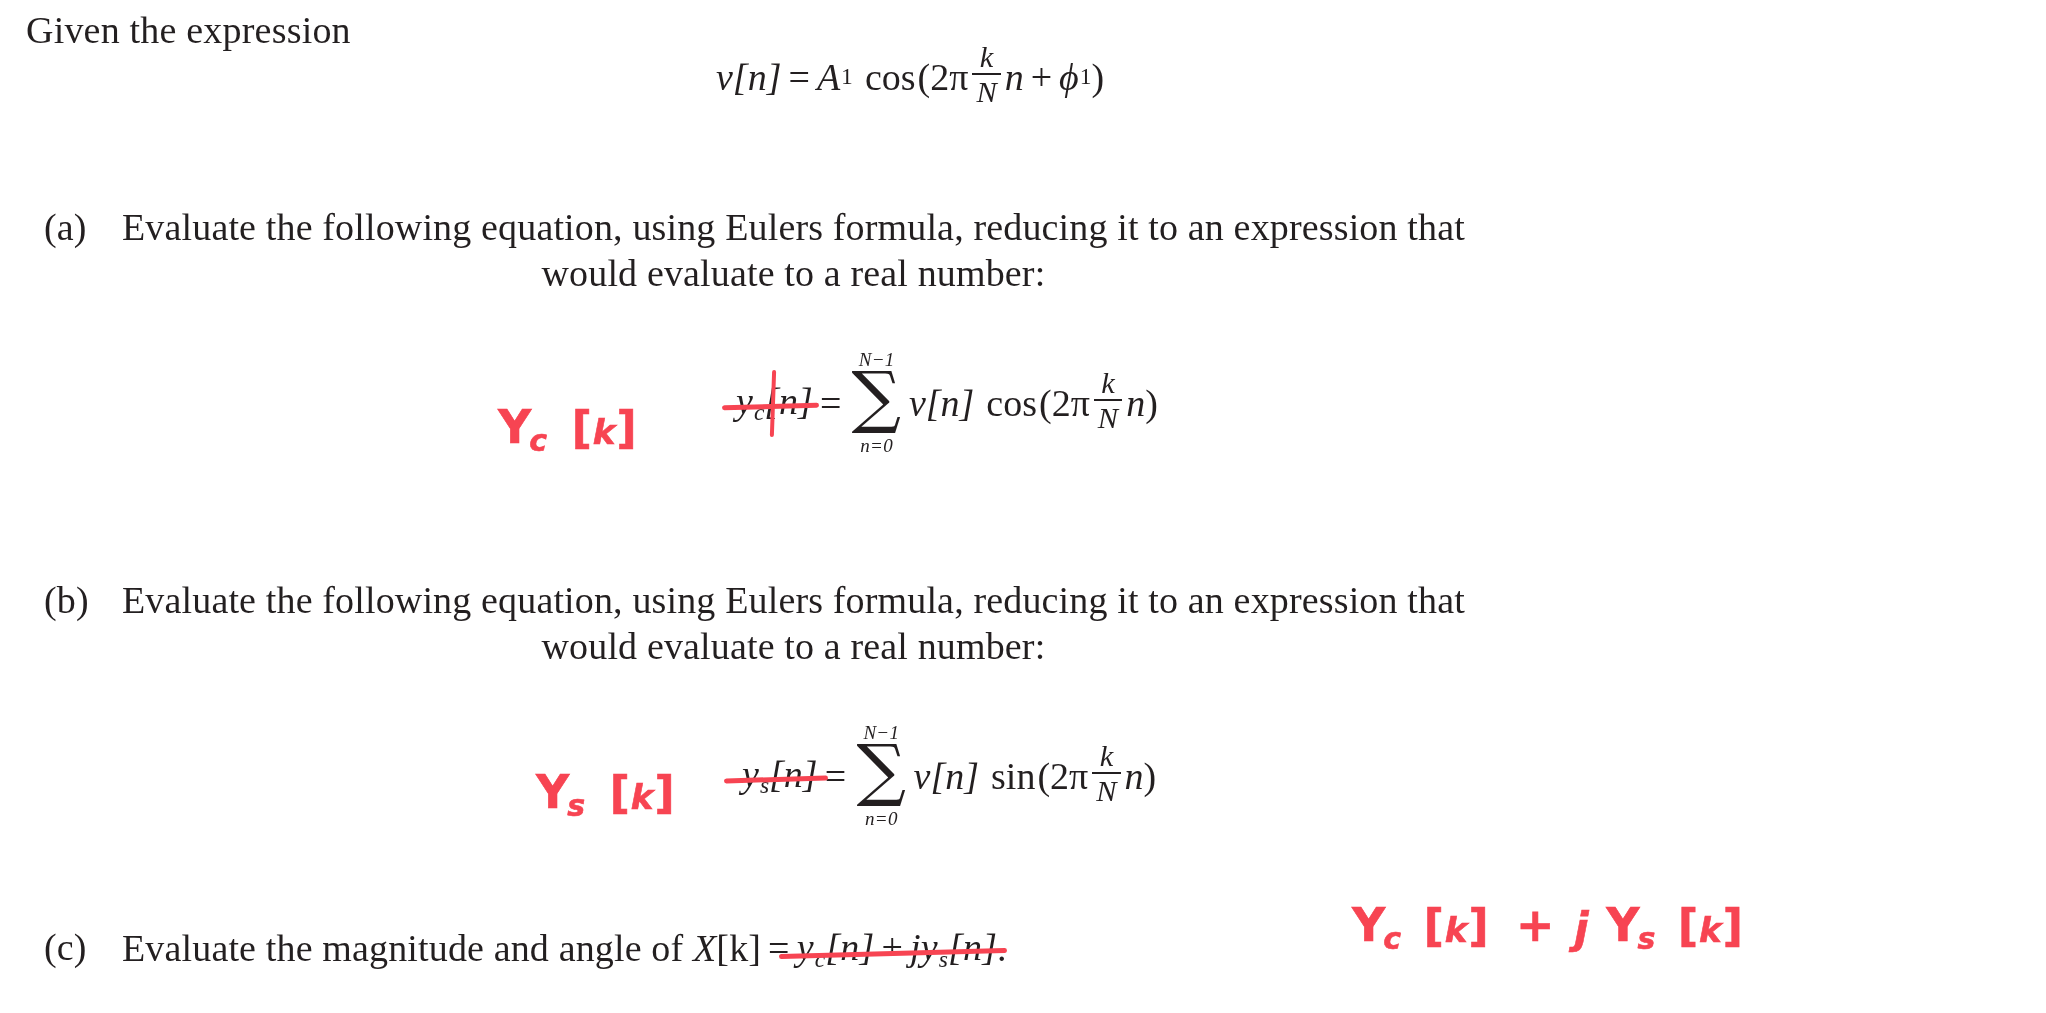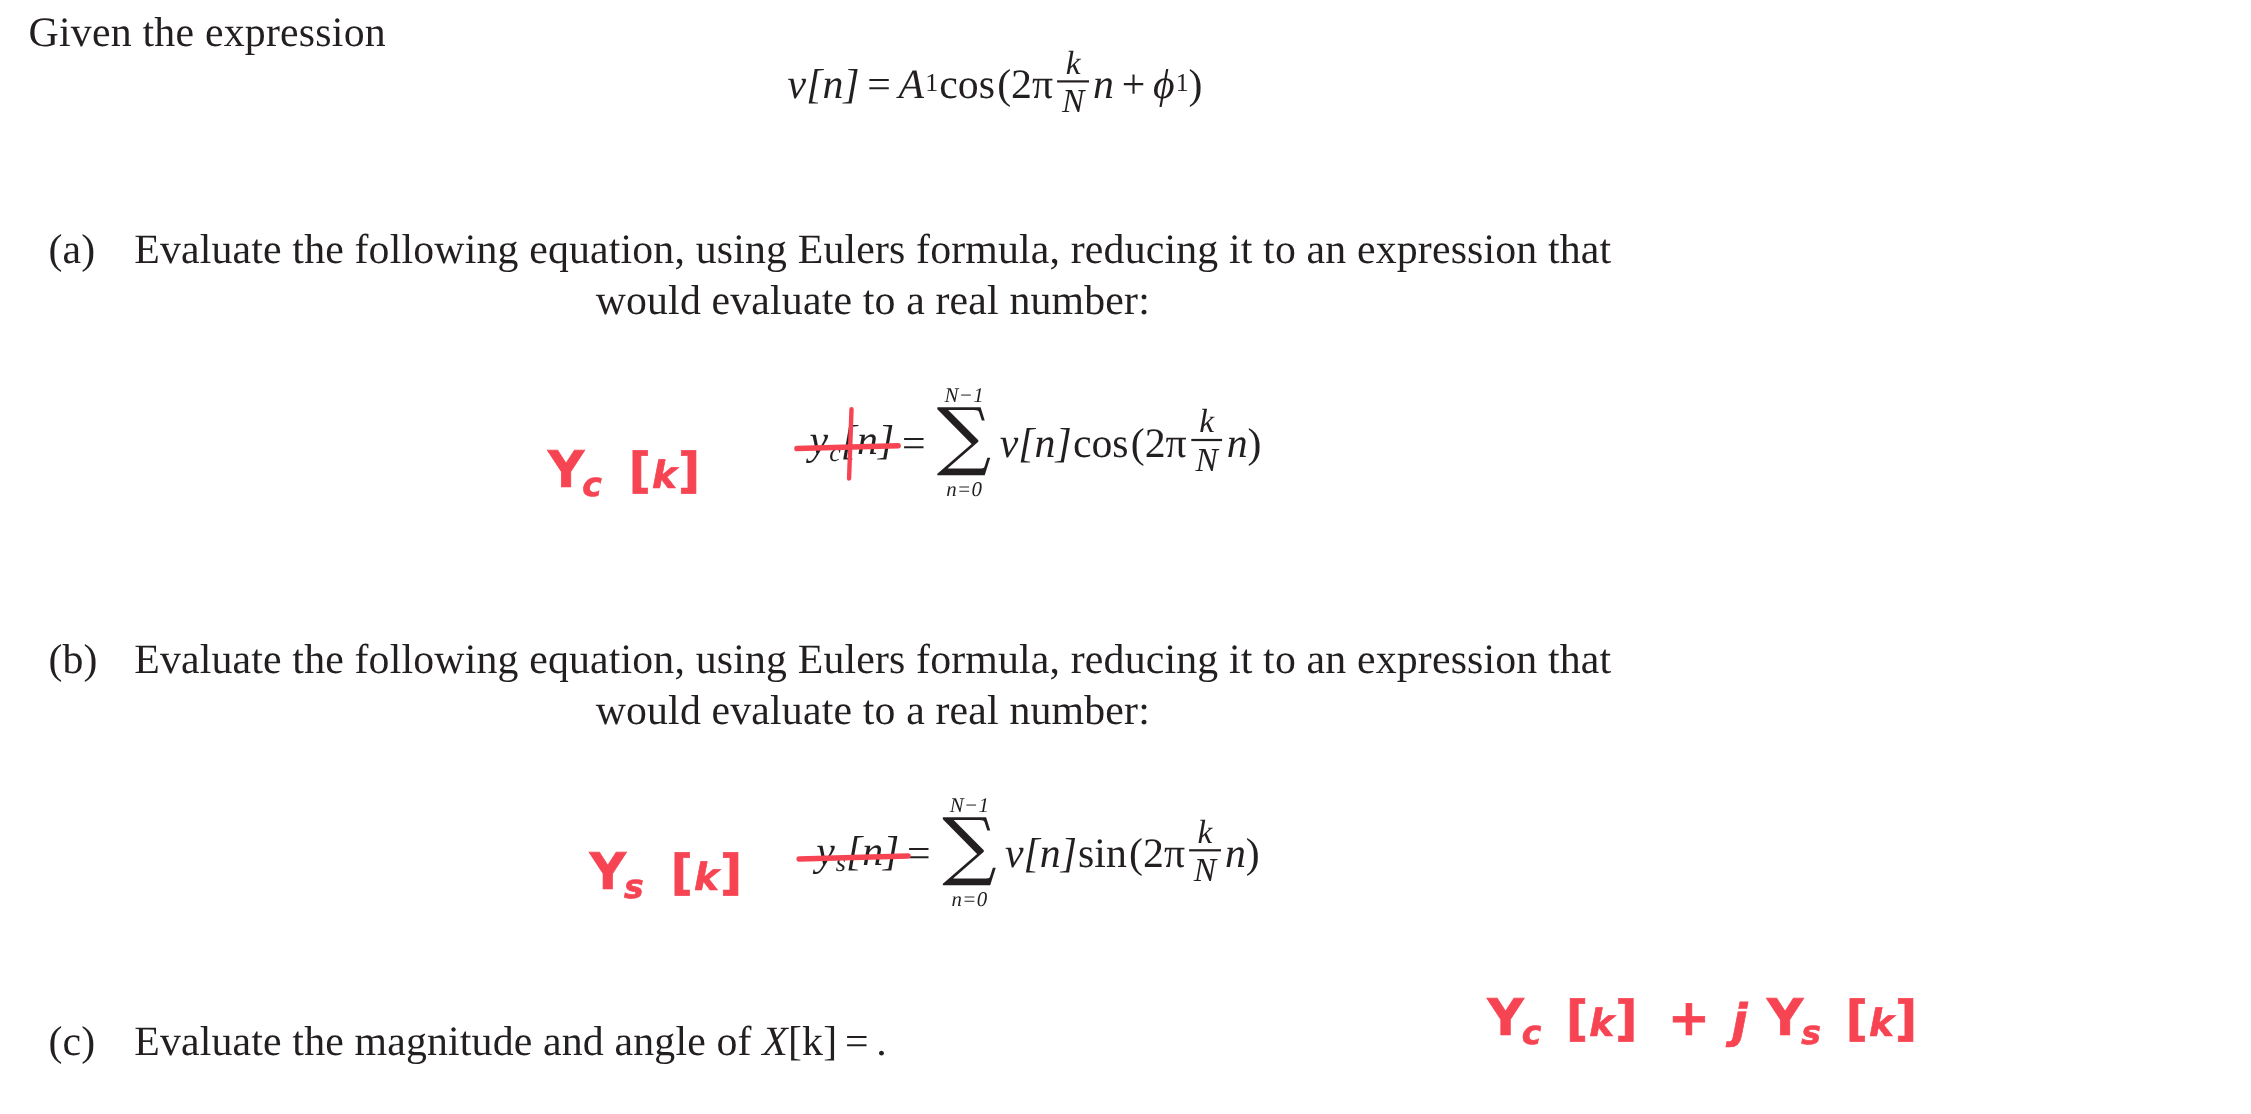--- a/index.html
+++ b/index.html
@@ -63,21 +63,21 @@
     display: inline-flex;
     align-items: center;
   }
   .math .up { font-style: normal; }
   .math .op {
     font-style: normal;
     margin: 0 7px;
   }
   .math .fn {
     font-style: normal;
-    margin-left: 1px;
+    margin-left: 12px;
     margin-right: 2px;
   }
   .sub {
     font-size: .62em;
     vertical-align: -0.28em;
     font-style: normal;
     margin-left: 1px;
   }
   .subi {
     font-size: .62em;
@@ -302,20 +302,21 @@
     </span>
   </div>
 
   <div class="item" style="left:44px; top:925px;">
     <span class="marker">(c)</span>
     <span class="body">
       <span class="line"><span>Evaluate the magnitude and angle of </span><span class="math" style="font-size:38px;">
             <span>X</span>
             <span class="up">[k]</span>
             <span class="op">=</span>
+            <span class="struck long"><span>y</span><span class="subi">c</span><span>[n]</span><span class="op">+</span><span>j</span><span>y</span><span class="subi">s</span><span>[n]</span></span>
             <span class="up">.</span>
           </span></span>
     </span>
   </div>
 
   <div class="pen" style="left:1352px; top:898px;">
     <span class="pl">Y</span><span class="ps">c</span>
     <span class="pbr" style="margin-left:12px;">[</span><span class="pk">k</span><span class="pbr">]</span>
     <span class="pl" style="margin-left:20px;">+</span>
     <span class="pj" style="margin-left:12px;">j</span>

